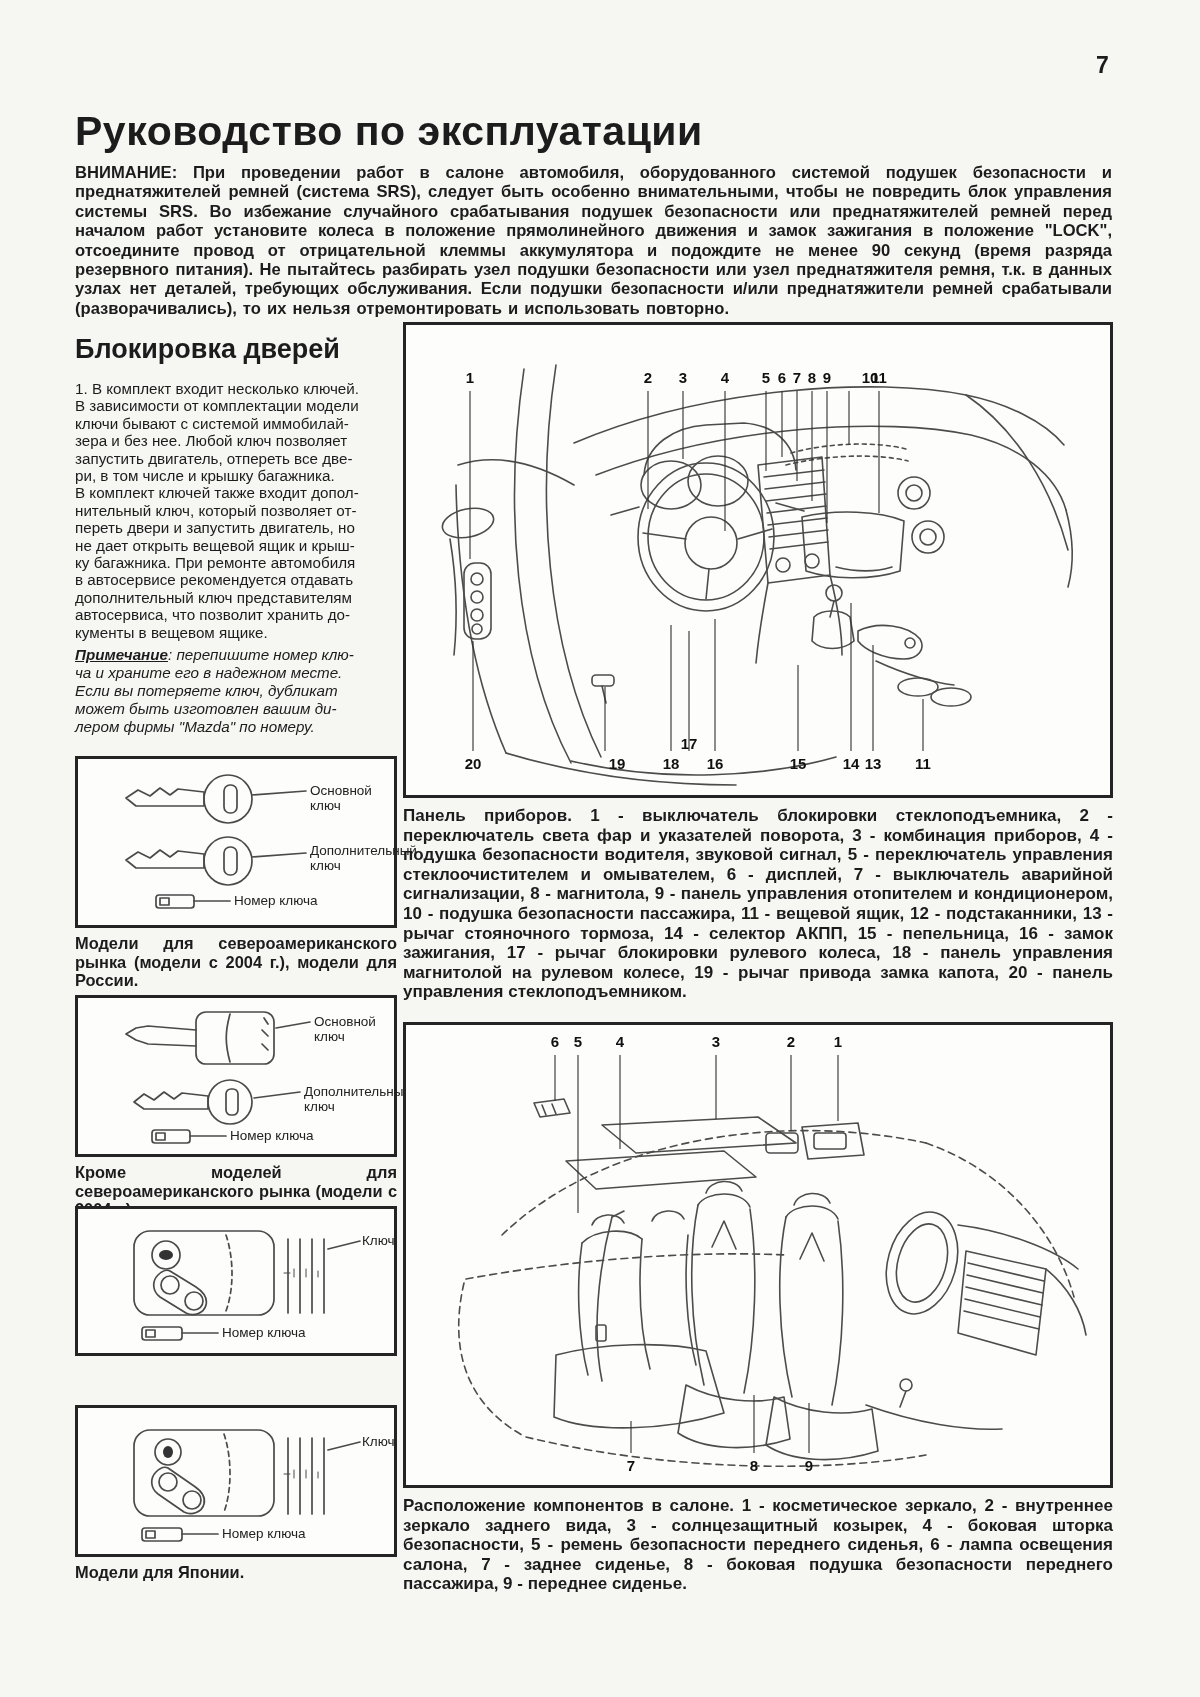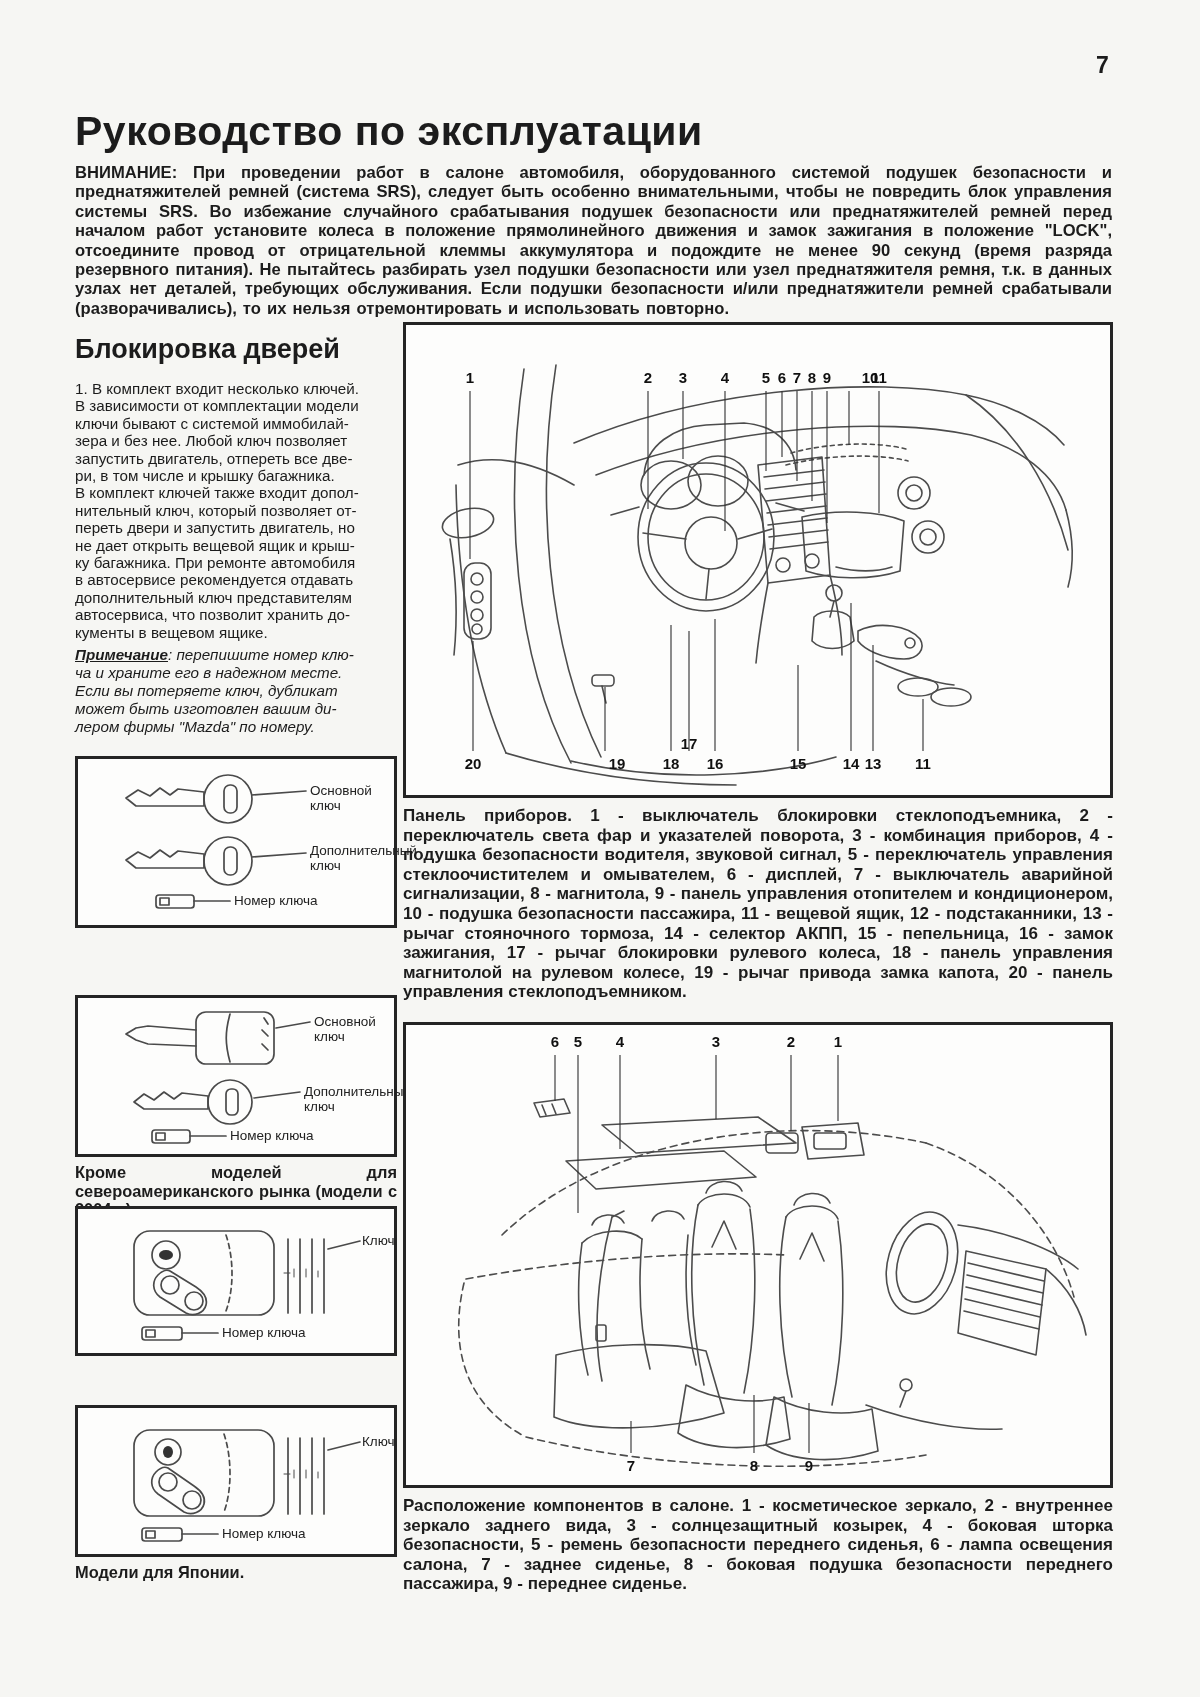--- a/index.html
+++ b/index.html
@@ -71,20 +71,21 @@
         <rect x="78" y="136" width="38" height="13" rx="3"></rect>
         <rect x="82" y="139" width="9" height="7"></rect>
         <line x1="116" y1="142" x2="152" y2="142"></line>
       </g>
     </svg>
     <span class="keylabel" style="left:232px;top:24px;width:84px;">Основной ключ</span>
     <span class="keylabel" style="left:232px;top:84px;width:84px;">Дополнительный ключ</span>
     <span class="keylabel" style="left:156px;top:134px;width:120px;">Номер ключа</span>
   </div>
 
+  <div class="abs key-caption just" style="left:75px;top:934px;width:322px;">Модели для североамериканского рынка (модели с 2004 г.), модели для России.</div>
 
   <div class="figbox" style="left:75px;top:995px;width:322px;height:162px;">
     <svg width="316" height="156" viewBox="0 0 316 156">
       <g stroke="#4a4a4a" fill="none" stroke-width="1.7" stroke-linejoin="round" stroke-linecap="round">
         <rect x="118" y="14" width="78" height="52" rx="10"></rect>
         <path d="M152,16 C147,34 147,46 152,64"></path>
         <path d="M186,20 L190,26 M184,32 L190,38 M184,46 L190,52"></path>
         <path d="M118,32 L70,28 L58,30 L48,36 L58,42 L70,46 L118,48"></path>
         <line x1="198" y1="30" x2="232" y2="24"></line>
         <circle cx="152" cy="104" r="22"></circle>

